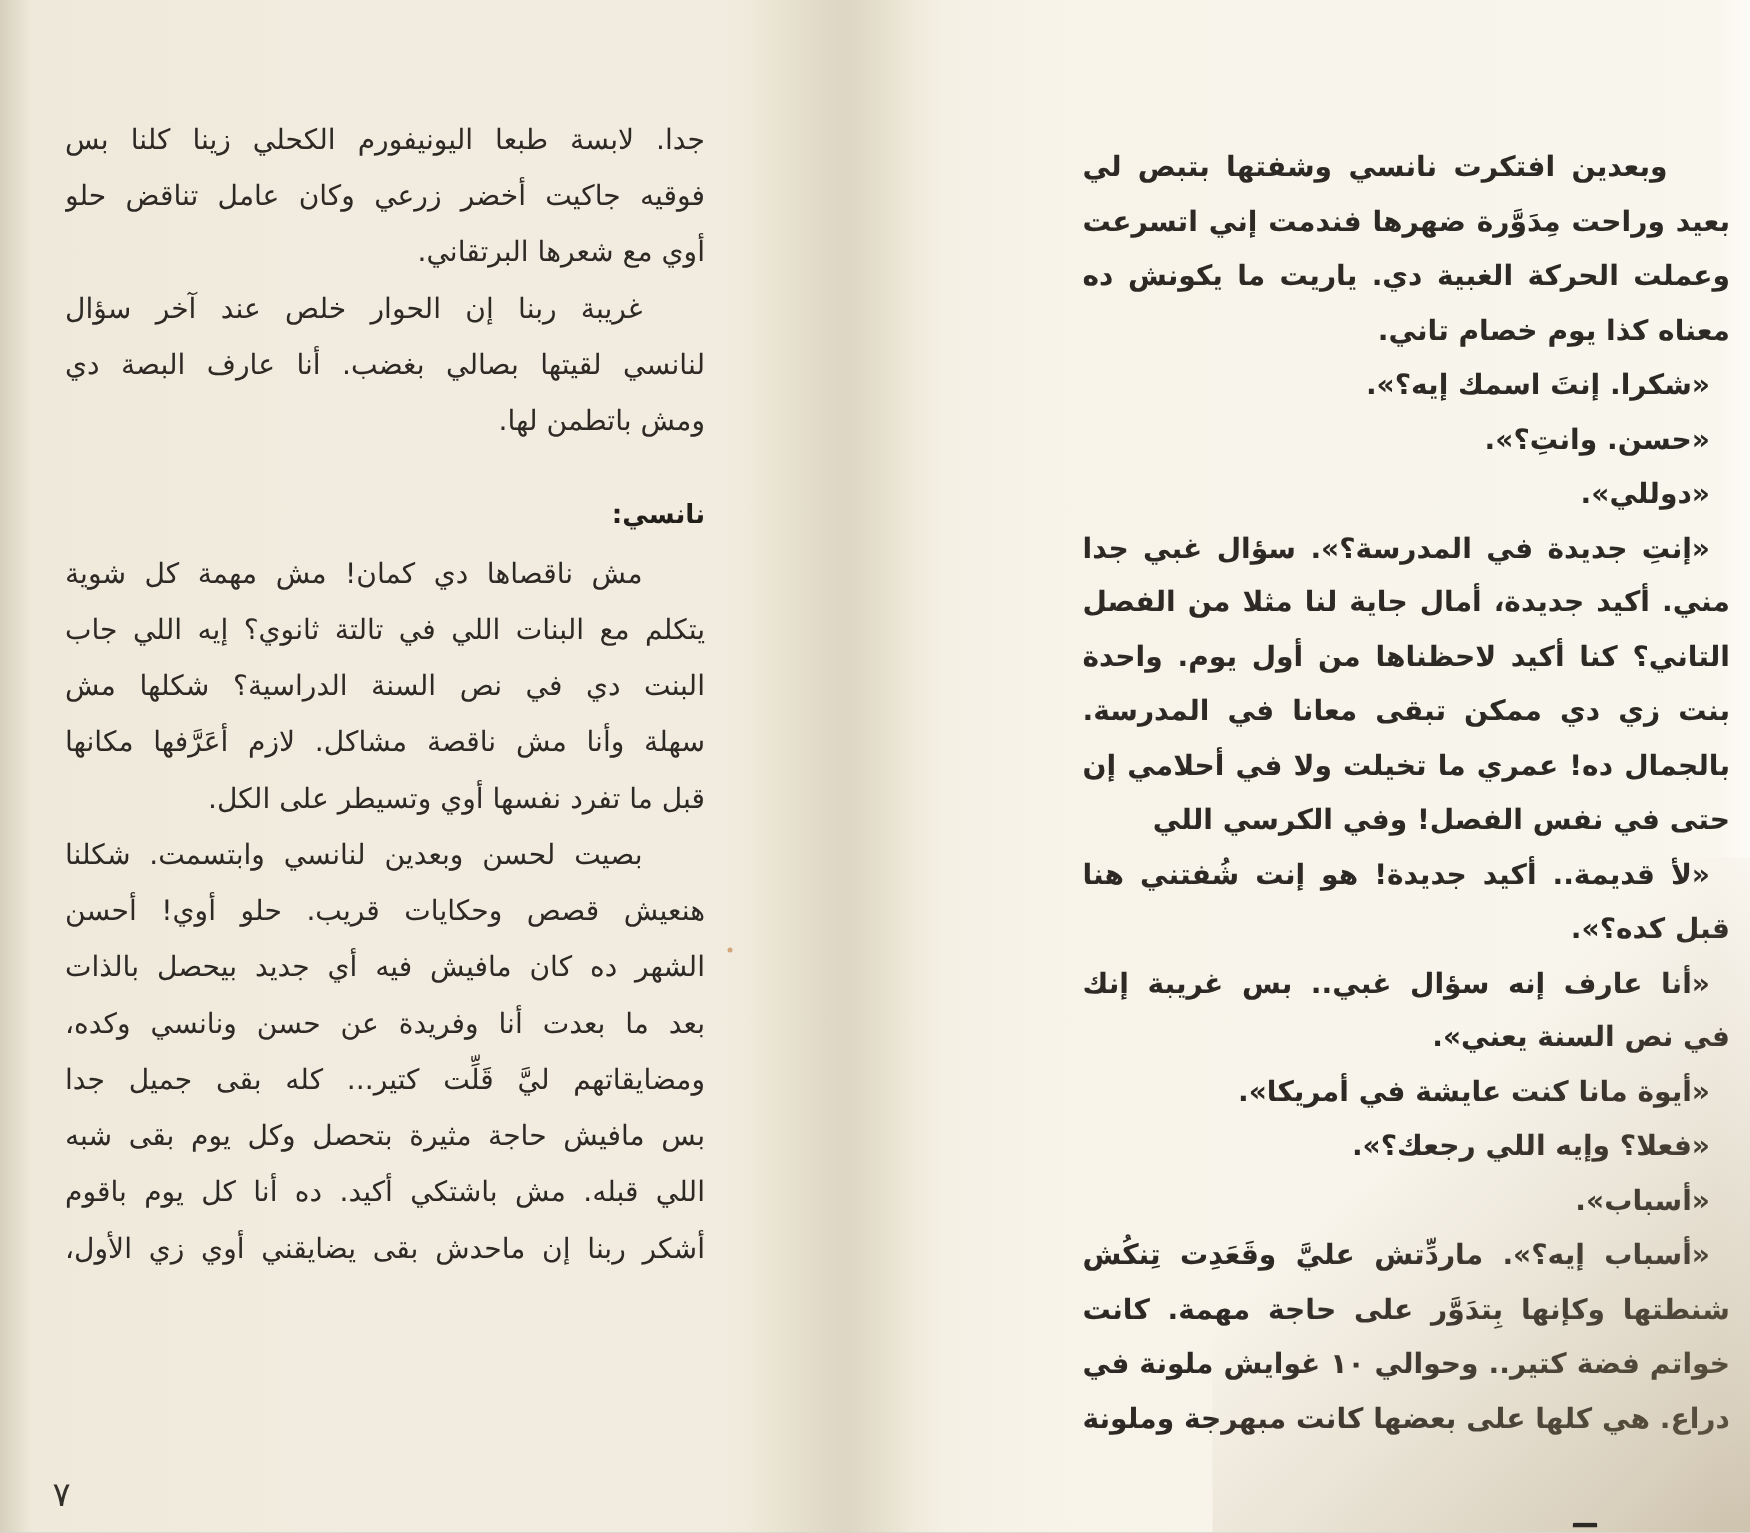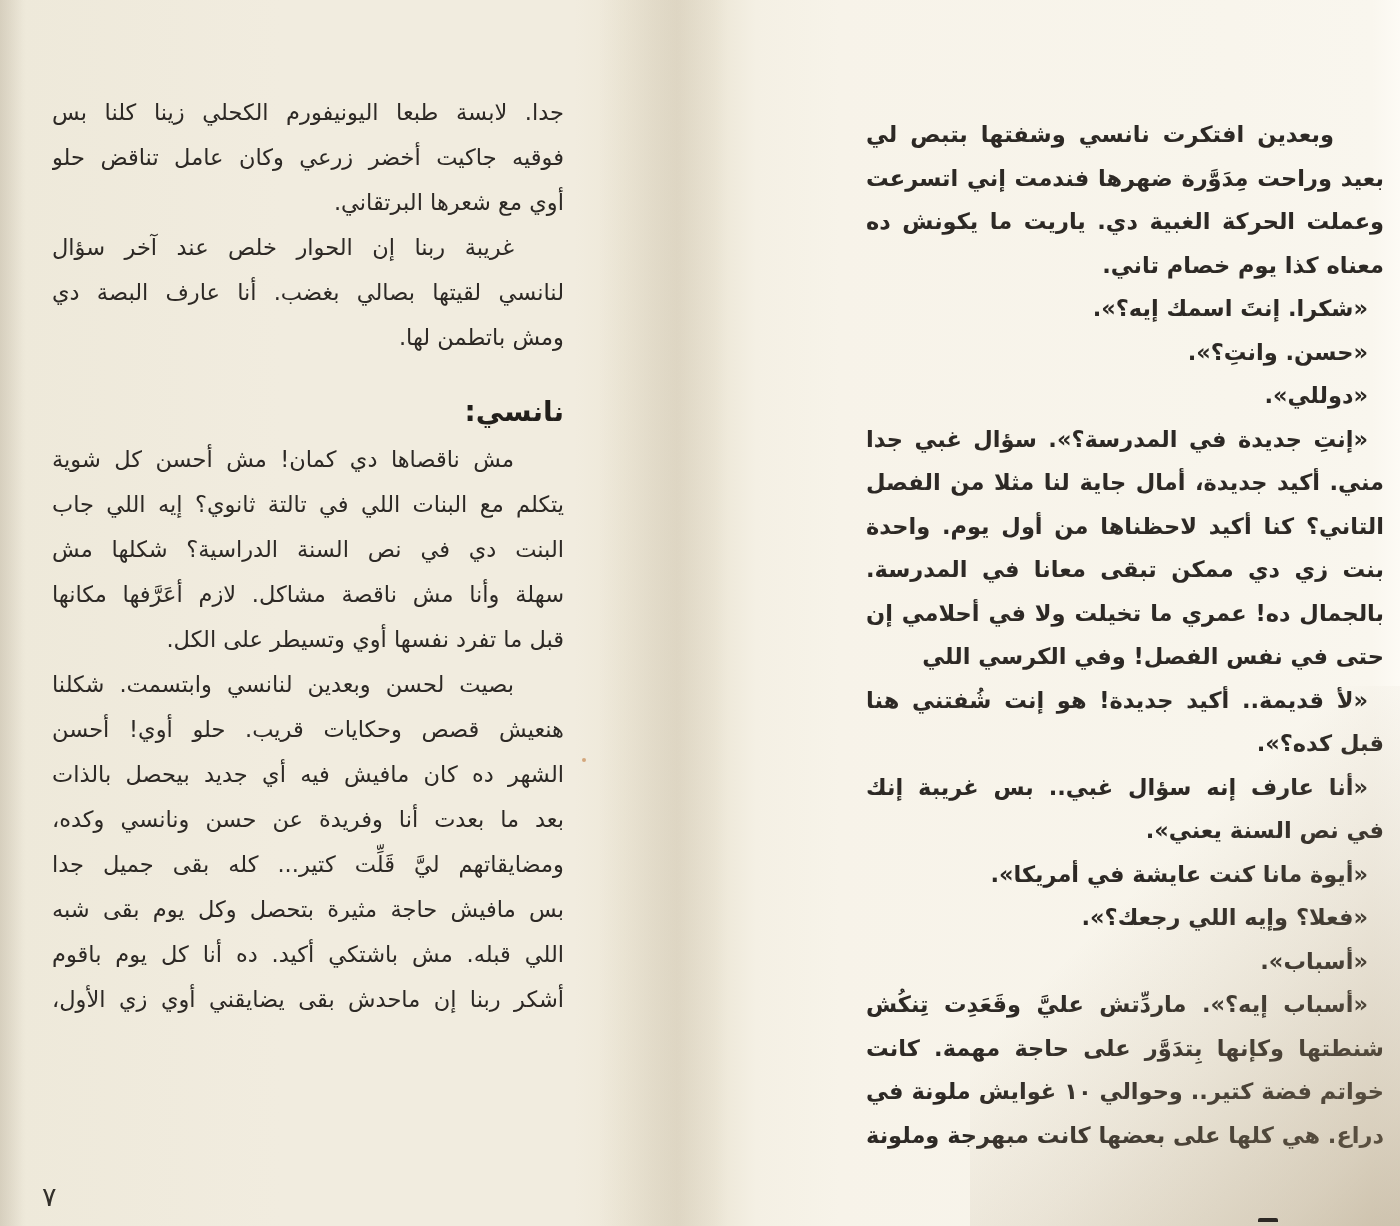--- a/index.html
+++ b/index.html
@@ -16,21 +16,21 @@
   .right-col{left:866px;top:113px;width:518px;}
   .line{
     height:45px;line-height:45px;font-size:22.5px;color:#2d2925;
     text-align:justify;text-align-last:justify;overflow:hidden;
   }
   .right-col .line{height:43.5px;line-height:43.5px;font-weight:bold;}
   .endline{text-align:right;text-align-last:right;}
   .ind1{padding-right:50px;}
   .ind2{padding-right:16px;}
   .heading{
-    font-weight:bold;font-size:28px;color:#221f1b;
+    font-weight:bold;font-size:21px;color:#221f1b;
     text-align:right;text-align-last:right;
     margin-top:29px;margin-bottom:3px;
   }
   .page-number{
     position:absolute;left:42px;top:1180px;width:40px;height:34px;
     line-height:34px;font-size:27px;color:#33302b;text-align:left;
   }
   .gutter-shade{
     position:absolute;left:598px;top:0;width:130px;height:1226px;
     background:linear-gradient(90deg,rgba(140,125,95,0) 0%,rgba(140,125,95,0.10) 45%,rgba(140,125,95,0.12) 60%,rgba(140,125,95,0) 100%);
@@ -63,21 +63,21 @@
   <div class="left-edge-shade"></div>
 
   <div class="page-col left-col">
       <div class="line">جدا. لابسة طبعا اليونيفورم الكحلي زينا كلنا بس</div>
       <div class="line">فوقيه جاكيت أخضر زرعي وكان عامل تناقض حلو</div>
       <div class="line endline">أوي مع شعرها البرتقاني.</div>
       <div class="line ind1">غريبة ربنا إن الحوار خلص عند آخر سؤال</div>
       <div class="line">لنانسي لقيتها بصالي بغضب. أنا عارف البصة دي</div>
       <div class="line endline">ومش باتطمن لها.</div>
       <div class="line heading">نانسي:</div>
-      <div class="line ind1">مش ناقصاها دي كمان! مش أحسن كل شوية</div>
+      <div class="line ind1">مش ناقصاها دي كمان! مش مهمة كل شوية</div>
       <div class="line">يتكلم مع البنات اللي في تالتة ثانوي؟ إيه اللي جاب</div>
       <div class="line">البنت دي في نص السنة الدراسية؟ شكلها مش</div>
       <div class="line">سهلة وأنا مش ناقصة مشاكل. لازم أعَرَّفها مكانها</div>
       <div class="line endline">قبل ما تفرد نفسها أوي وتسيطر على الكل.</div>
       <div class="line ind1">بصيت لحسن وبعدين لنانسي وابتسمت. شكلنا</div>
       <div class="line">هنعيش قصص وحكايات قريب. حلو أوي! أحسن</div>
       <div class="line">الشهر ده كان مافيش فيه أي جديد بيحصل بالذات</div>
       <div class="line">بعد ما بعدت أنا وفريدة عن حسن ونانسي وكده،</div>
       <div class="line">ومضايقاتهم ليَّ قَلِّت كتير... كله بقى جميل جدا</div>
       <div class="line">بس مافيش حاجة مثيرة بتحصل وكل يوم بقى شبه</div>

